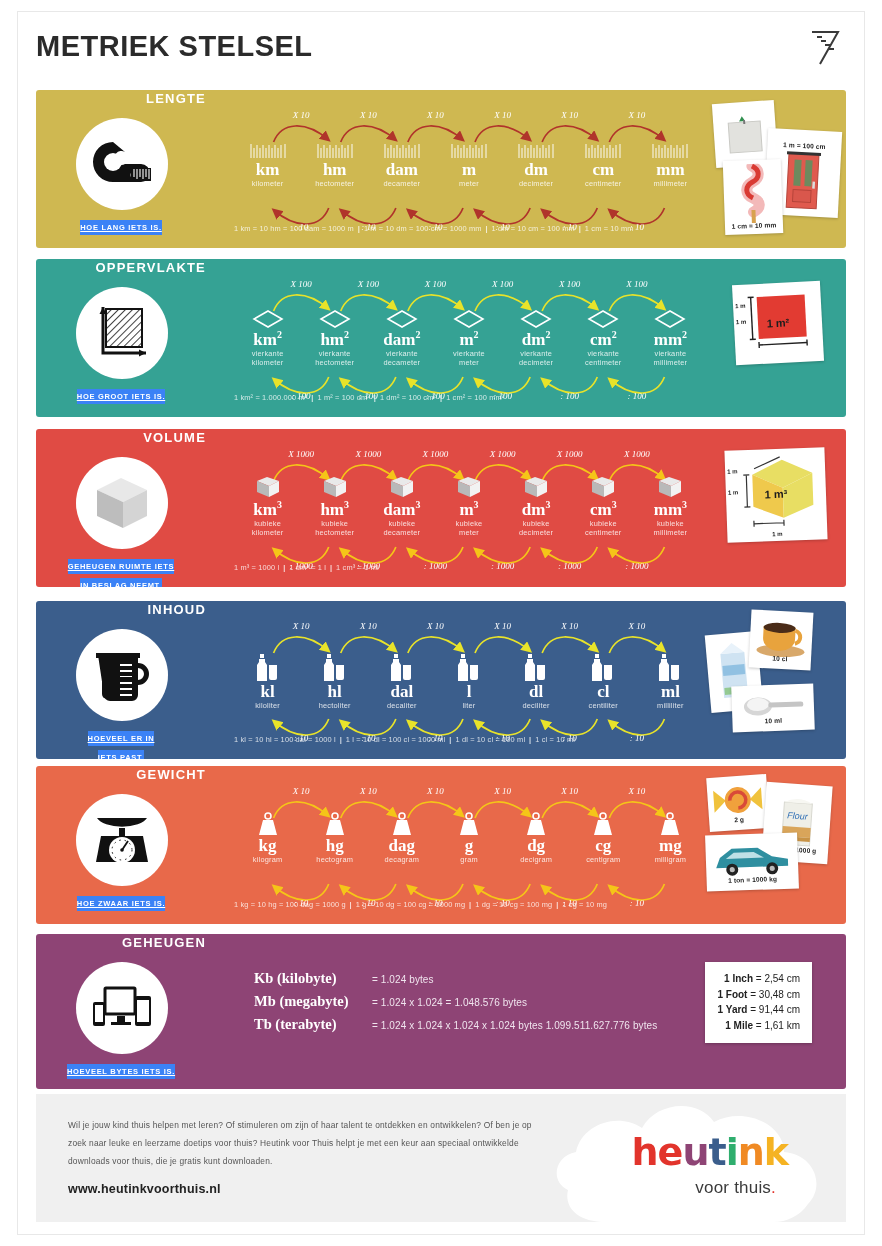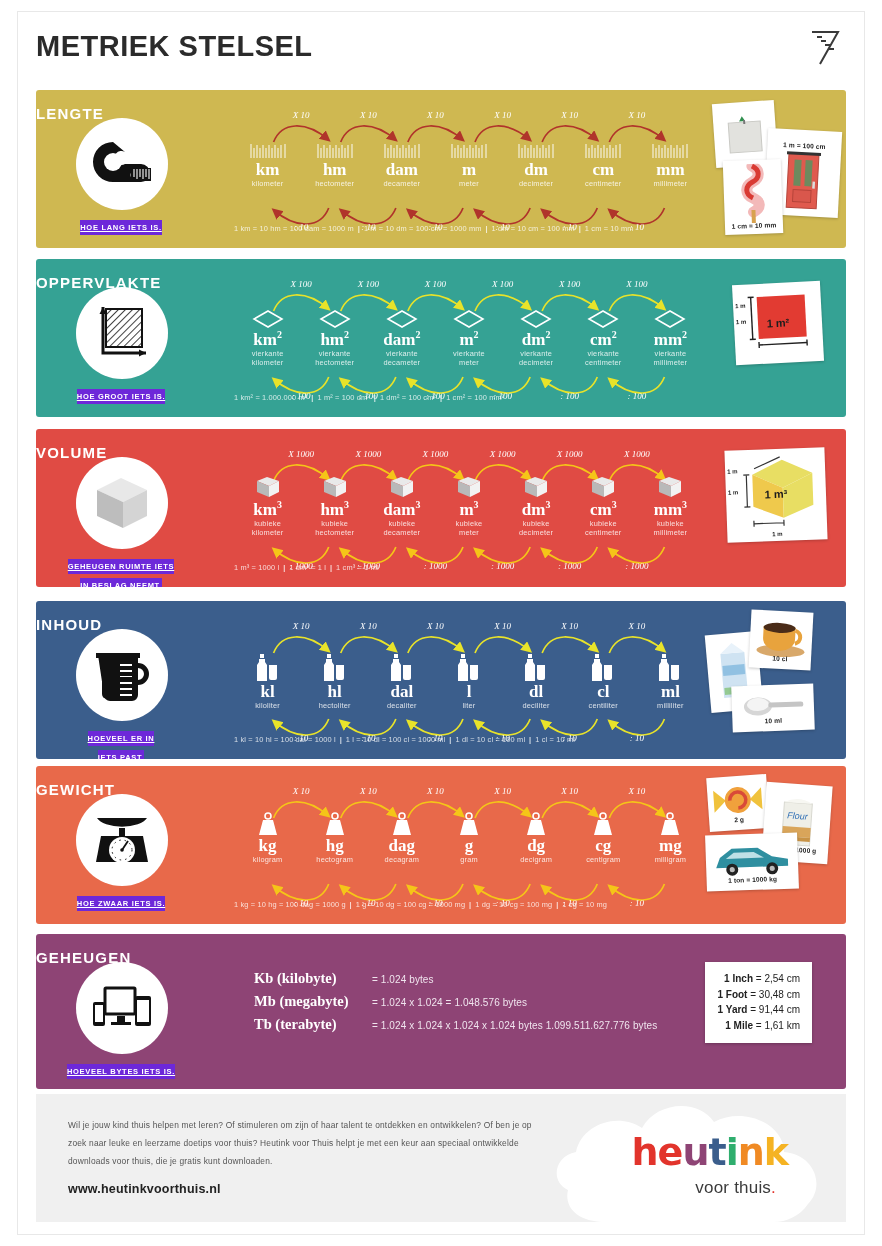--- a/index.html
+++ b/index.html
@@ -31,37 +31,37 @@
   .ruler-icon { position: absolute; right: 22px; top: 16px; }
 
   
   .band {
     position: absolute; left: 18px; width: 810px;
     border-radius: 3px; overflow: hidden;
   }
   .band-inner { position: relative; width: 100%; height: 100%; }
 
   .cat-title {
-    position: absolute; top: 15px; left: 0; width: 170px;
-    text-align: left;
-    color: #ffffff; font-weight: bold; font-size: 15px;
+    position: absolute; top: 1px; left: 0; width: 170px;
+    text-align: right;
+    color: #ffffff; font-weight: bold; font-size: 13px;
     letter-spacing: 1.2px;
   }
   .cat-circle {
     position: absolute; left: 40px; top: 28px;
     width: 92px; height: 92px; border-radius: 50%;
     background: #ffffff;
     display: flex; align-items: center; justify-content: center;
   }
   .cat-sub {
     position: absolute; left: 0; width: 170px; top: 126px;
     text-align: center;
   }
   .cat-sub span {
-    background: #6d28d9; color: #ffffff;
+    background: #3b82f6; color: #ffffff;
     font-size: 7.5px; font-weight: bold; letter-spacing: 0.7px;
     padding: 2px 0; display: inline-block;
     text-decoration: underline; text-decoration-thickness: 1px;
     line-height: 1.5;
   }
 
   
   .chain { position: absolute; top: 0; }
   .chain-units {
     position: absolute; display: flex; width: 100%;

